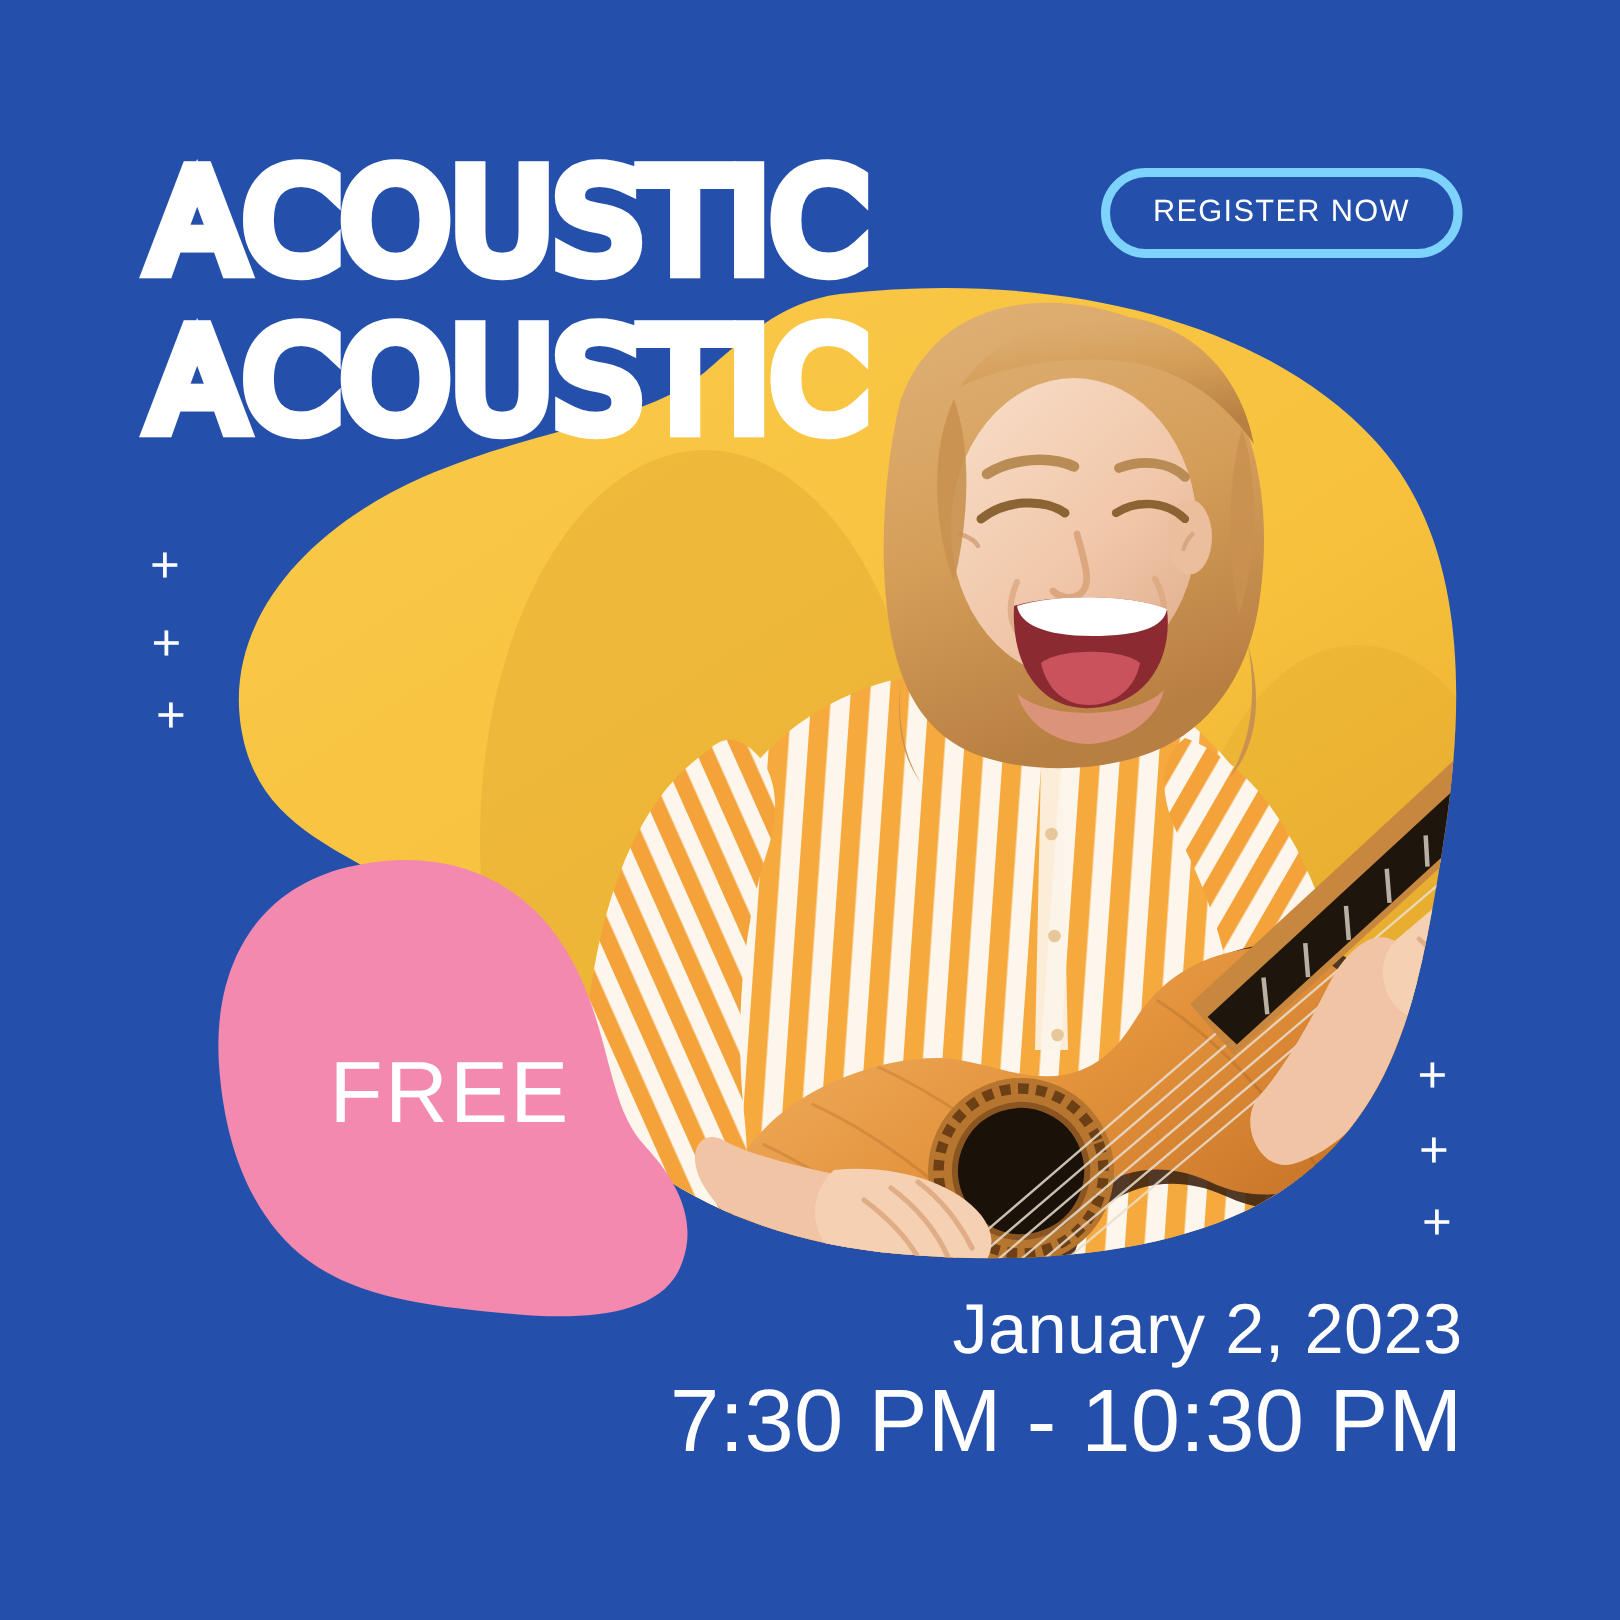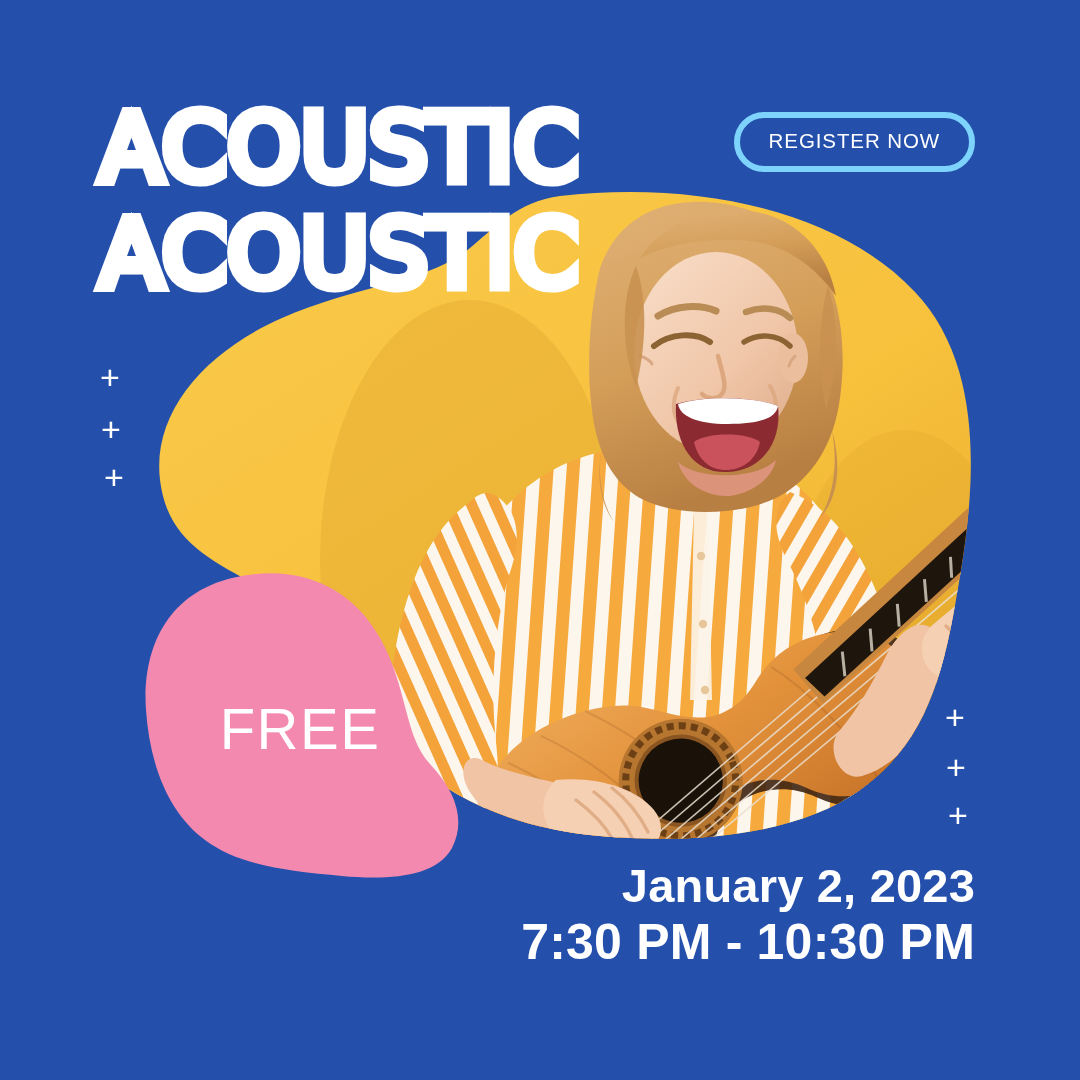--- a/index.html
+++ b/index.html
@@ -98,29 +98,29 @@
 
   
   .datetime {
     position: absolute;
     right: 105px;
     top: 858px;
     z-index: 30;
     text-align: right;
     color: #FFFFFF;
     font-family: "Liberation Sans", sans-serif;
-    font-weight: 700;
+    font-weight: 400;
   }
   .datetime .date {
     font-size: 47px;
     line-height: 1.18;
     letter-spacing: 0.2px;
   }
   .datetime .time {
-    font-size: 50px;
+    font-size: 59px;
     line-height: 1.18;
     letter-spacing: 0.2px;
   }
 
   
   .website {
     position: absolute;
     left: 130px;
     top: 925px;
     z-index: 30;

